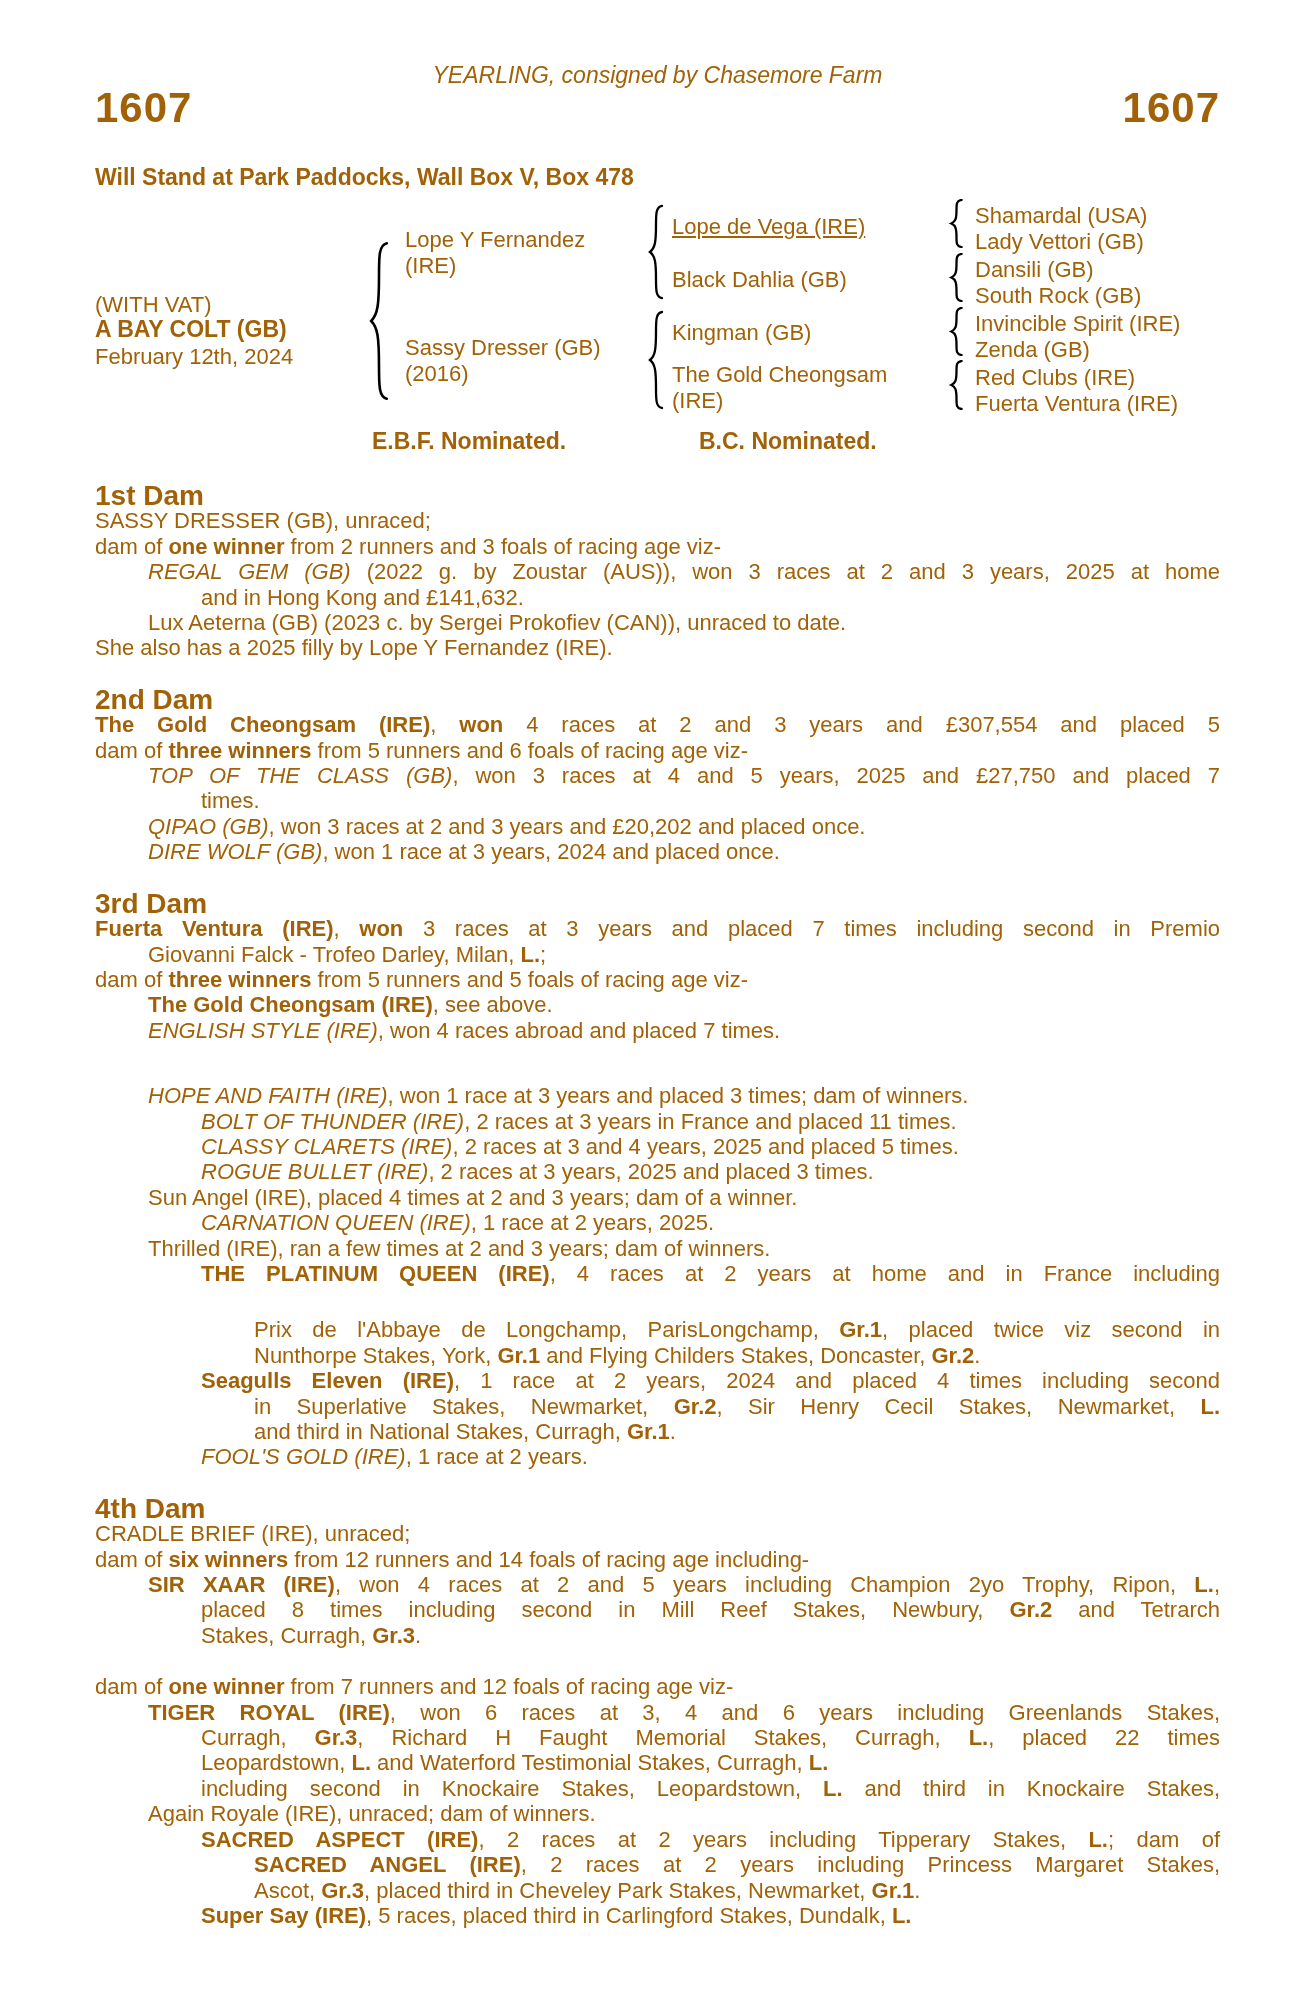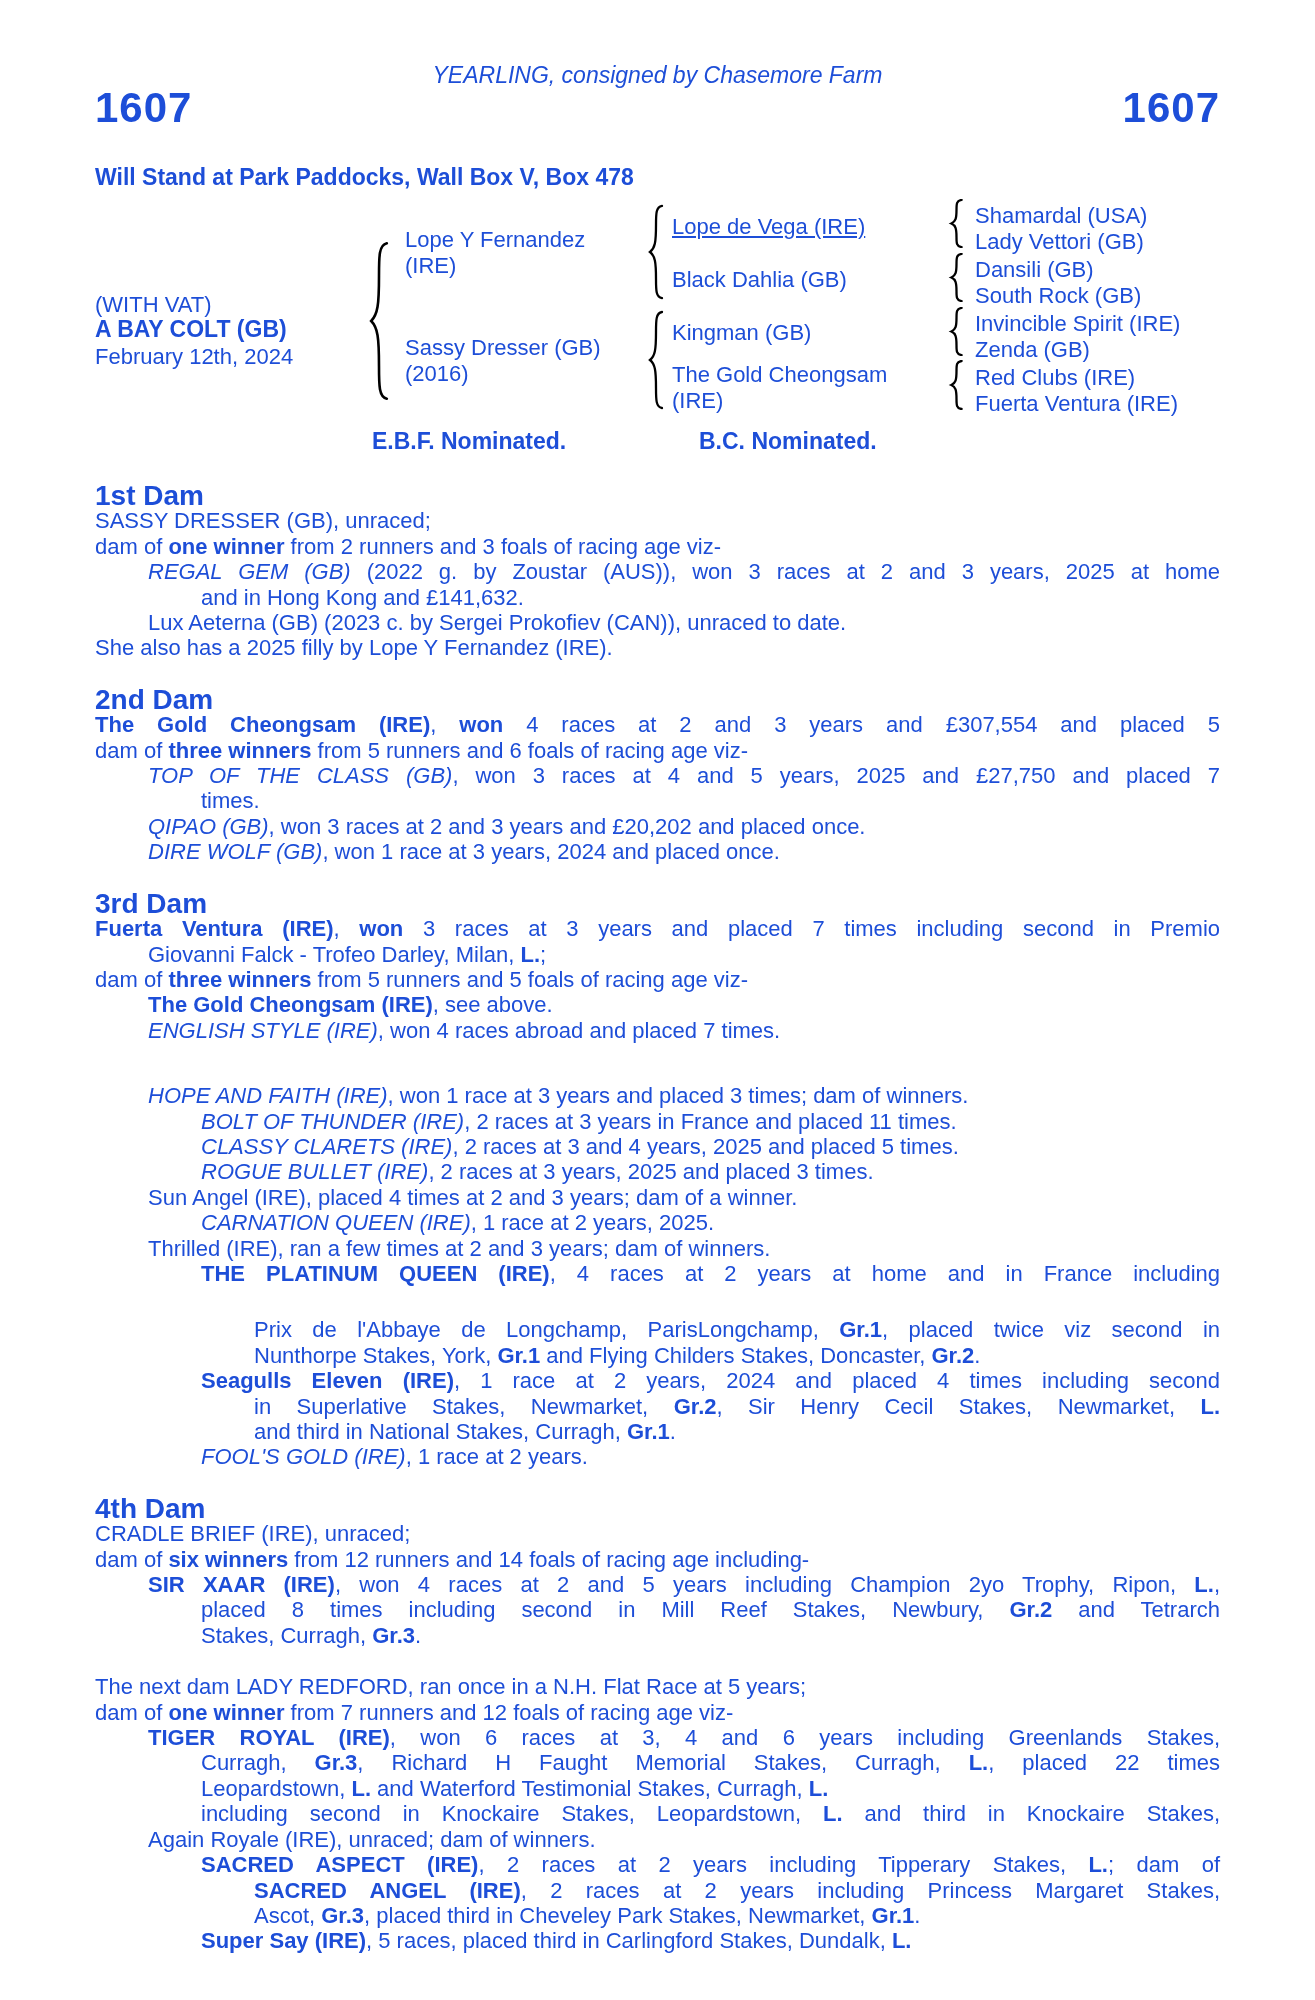--- a/index.html
+++ b/index.html
@@ -1,20 +1,20 @@
 <!DOCTYPE html>
 <html><head>
 <meta charset="utf-8">
 <style>
   html,body{margin:0;padding:0;background:#e8e8e8;}
   .page{
     position:relative;
     width:1315px;height:2000px;
     margin:0 auto;
-    background:#ffffff;color:#1d4ed8;
+    background:#ffffff;color:#a16207;
     font-family:"Liberation Sans",sans-serif;
     overflow:hidden;
   }
   
   .hdr{position:relative;height:458px;}
   .note{
     position:absolute;top:62px;left:0;width:100%;
     text-align:center;font-style:italic;font-size:23px;
   }
   .lot{position:absolute;top:84px;font-size:42px;font-weight:bold;letter-spacing:1px;}
@@ -187,21 +187,20 @@
       </div>
       <div class="sec">
         <div class="sec-title">4th Dam</div>
         <div class="line" style="padding-left: 0px;"><span class="s-r">CRADLE BRIEF (IRE), unraced;</span></div>
         <div class="line" style="padding-left: 0px;"><span class="s-r">dam of </span><span class="s-b">six winners</span><span class="s-r"> from 12 runners and 14 foals of racing age including-</span></div>
         <div class="line just" style="padding-left: 53px;"><span class="s-b">SIR XAAR (IRE)</span><span class="s-r">, won 4 races at 2 and 5 years including Champion 2yo Trophy, Ripon, </span><span class="s-b">L.</span><span class="s-r">,</span></div>
         <div class="line just" style="padding-left: 106px;"><span class="s-r">placed 8 times including second in Mill Reef Stakes, Newbury, </span><span class="s-b">Gr.2</span><span class="s-r"> and Tetrarch</span></div>
         <div class="line" style="padding-left: 106px;"><span class="s-r">Stakes, Curragh, </span><span class="s-b">Gr.3</span><span class="s-r">.</span></div>
       </div>
       <div class="sec">
-        <div class="line" style="padding-left: 0px;"><span class="s-r">The next dam LADY REDFORD, ran once in a N.H. Flat Race at 5 years;</span></div>
         <div class="line" style="padding-left: 0px;"><span class="s-r">dam of </span><span class="s-b">one winner</span><span class="s-r"> from 7 runners and 12 foals of racing age viz-</span></div>
         <div class="line just" style="padding-left: 53px;"><span class="s-b">TIGER ROYAL (IRE)</span><span class="s-r">, won 6 races at 3, 4 and 6 years including Greenlands Stakes,</span></div>
         <div class="line just" style="padding-left: 106px;"><span class="s-r">Curragh, </span><span class="s-b">Gr.3</span><span class="s-r">, Richard H Faught Memorial Stakes, Curragh, </span><span class="s-b">L.</span><span class="s-r">, placed 22 times</span></div>
         <div class="line" style="padding-left: 106px;"><span class="s-r">Leopardstown, </span><span class="s-b">L.</span><span class="s-r"> and Waterford Testimonial Stakes, Curragh, </span><span class="s-b">L.</span></div>
         <div class="line just" style="padding-left: 106px;"><span class="s-r">including second in Knockaire Stakes, Leopardstown, </span><span class="s-b">L.</span><span class="s-r"> and third in Knockaire Stakes,</span></div>
         <div class="line" style="padding-left: 53px;"><span class="s-r">Again Royale (IRE), unraced; dam of winners.</span></div>
         <div class="line just" style="padding-left: 106px;"><span class="s-b">SACRED ASPECT (IRE)</span><span class="s-r">, 2 races at 2 years including Tipperary Stakes, </span><span class="s-b">L.</span><span class="s-r">; dam of</span></div>
         <div class="line just" style="padding-left: 159px;"><span class="s-b">SACRED ANGEL (IRE)</span><span class="s-r">, 2 races at 2 years including Princess Margaret Stakes,</span></div>
         <div class="line" style="padding-left: 159px;"><span class="s-r">Ascot, </span><span class="s-b">Gr.3</span><span class="s-r">, placed third in Cheveley Park Stakes, Newmarket, </span><span class="s-b">Gr.1</span><span class="s-r">.</span></div>
         <div class="line" style="padding-left: 106px;"><span class="s-b">Super Say (IRE)</span><span class="s-r">, 5 races, placed third in Carlingford Stakes, Dundalk, </span><span class="s-b">L.</span></div>

